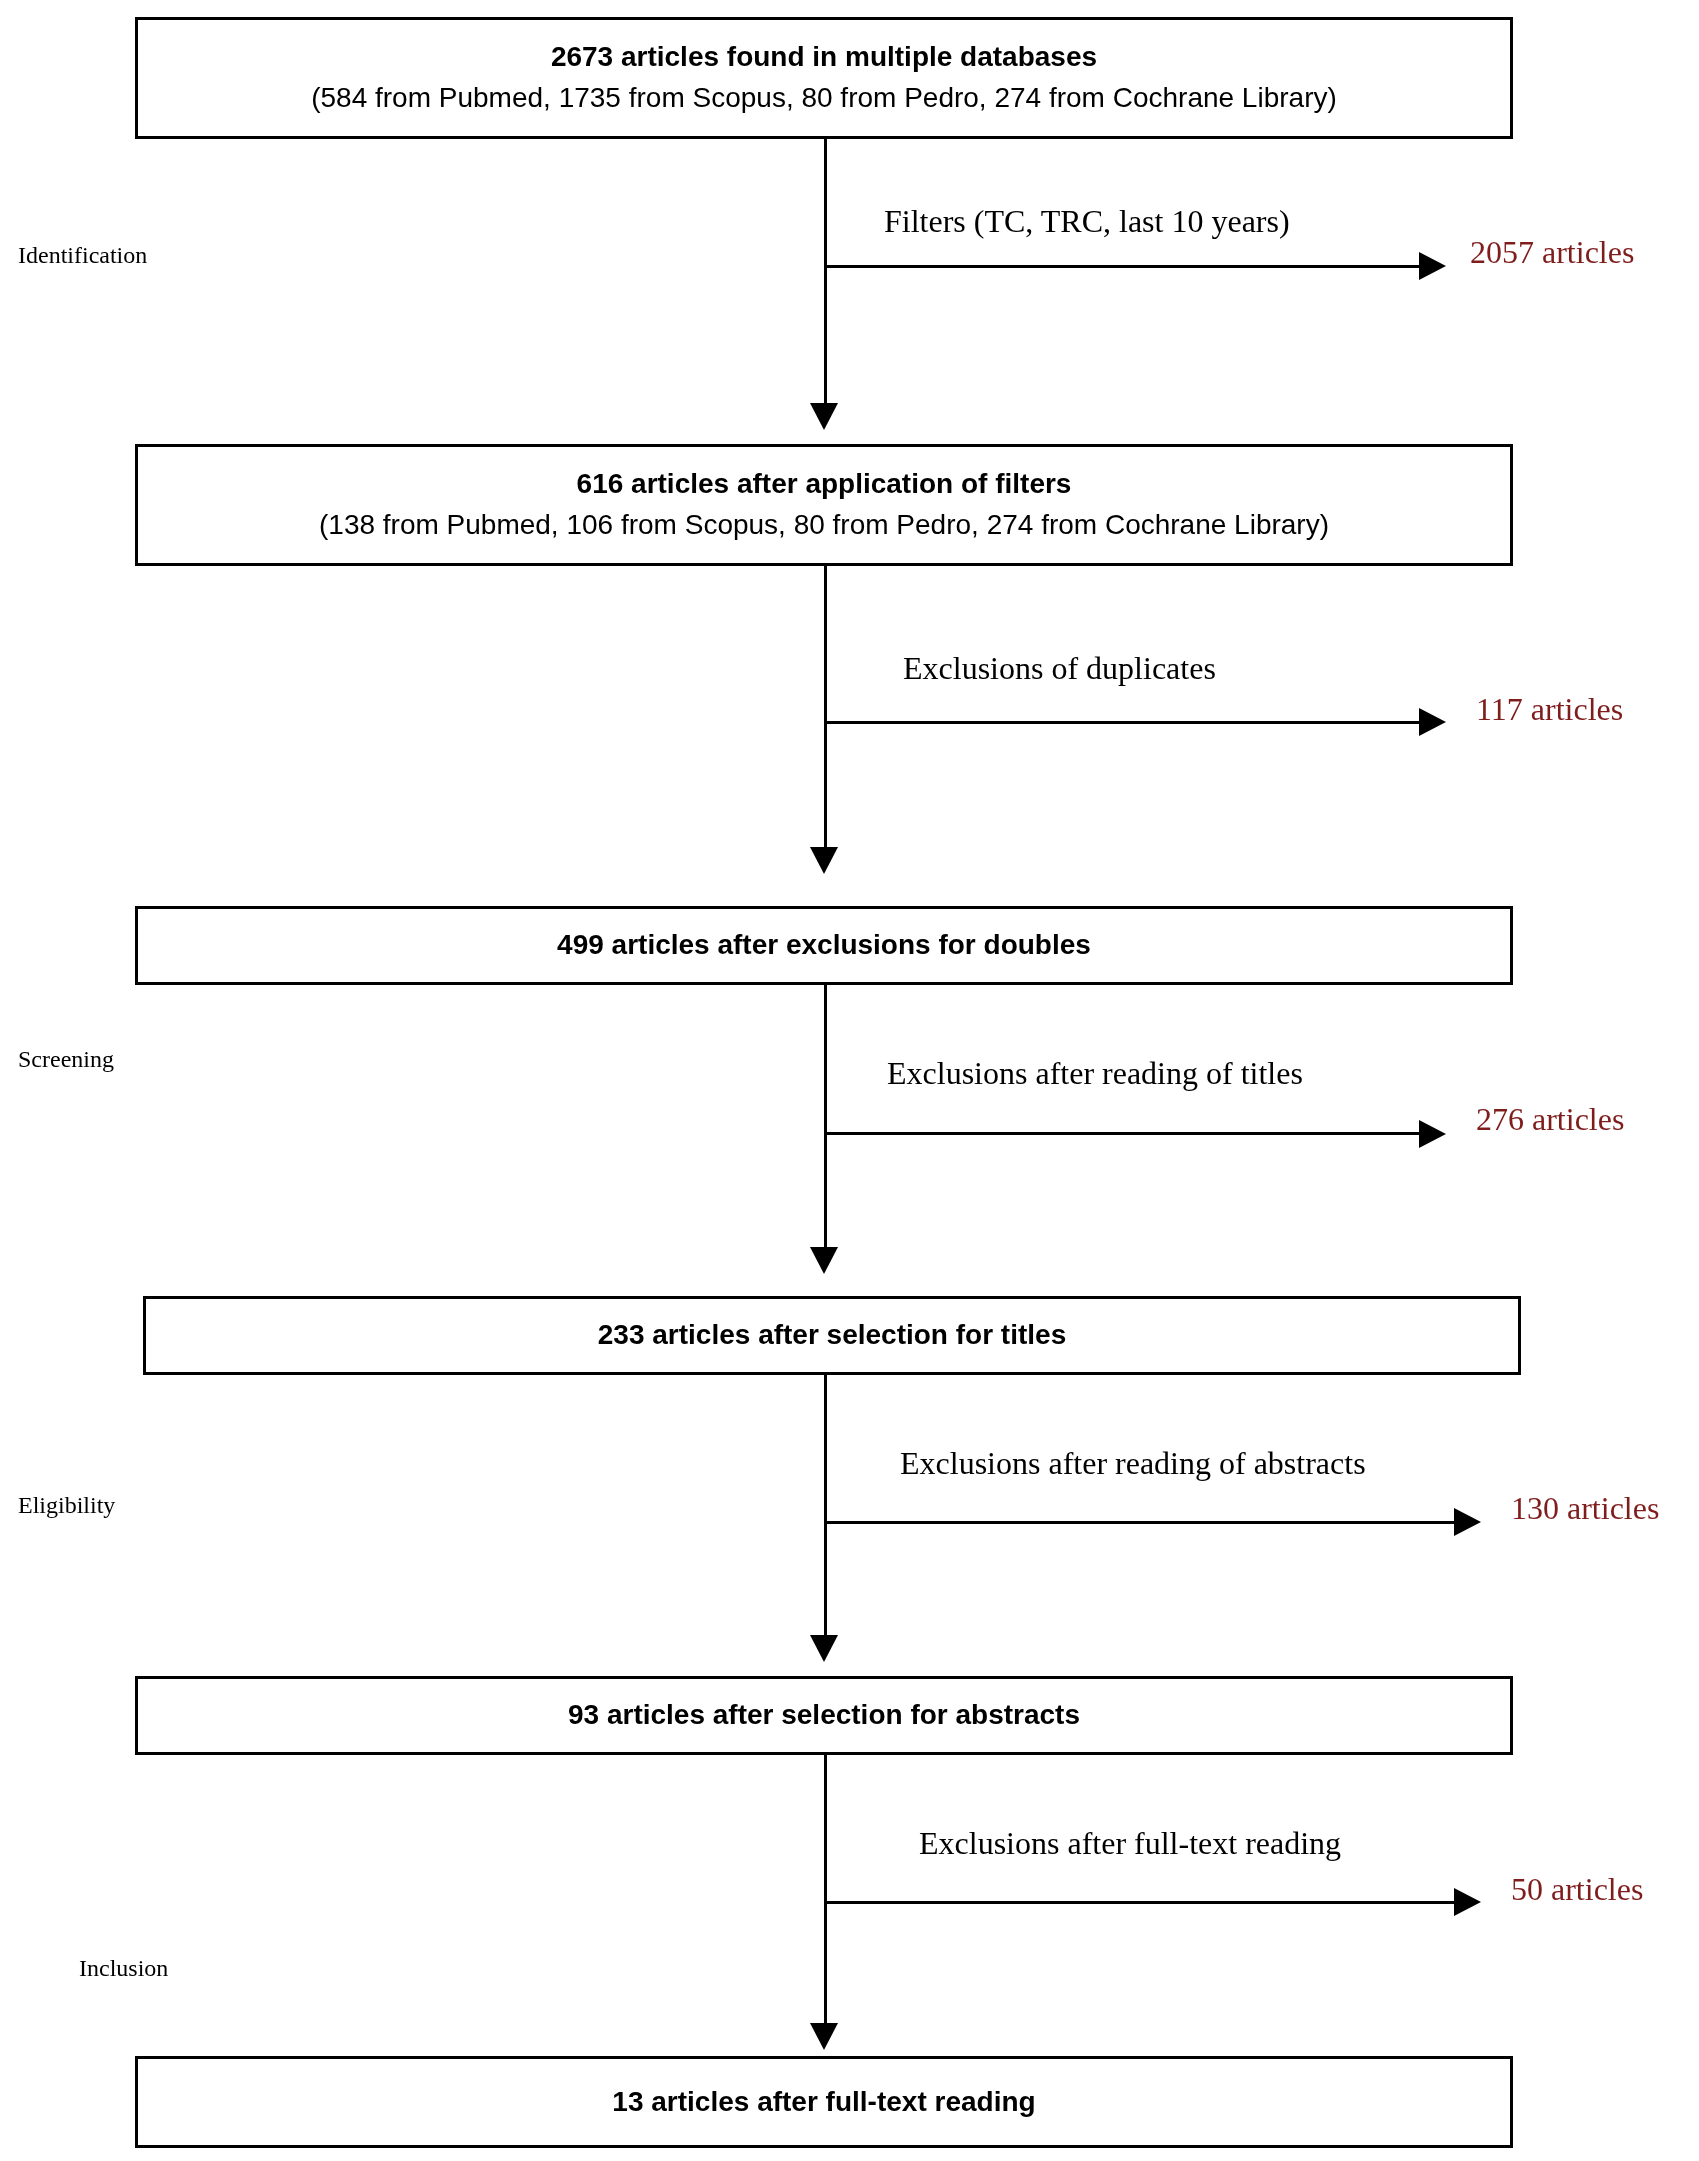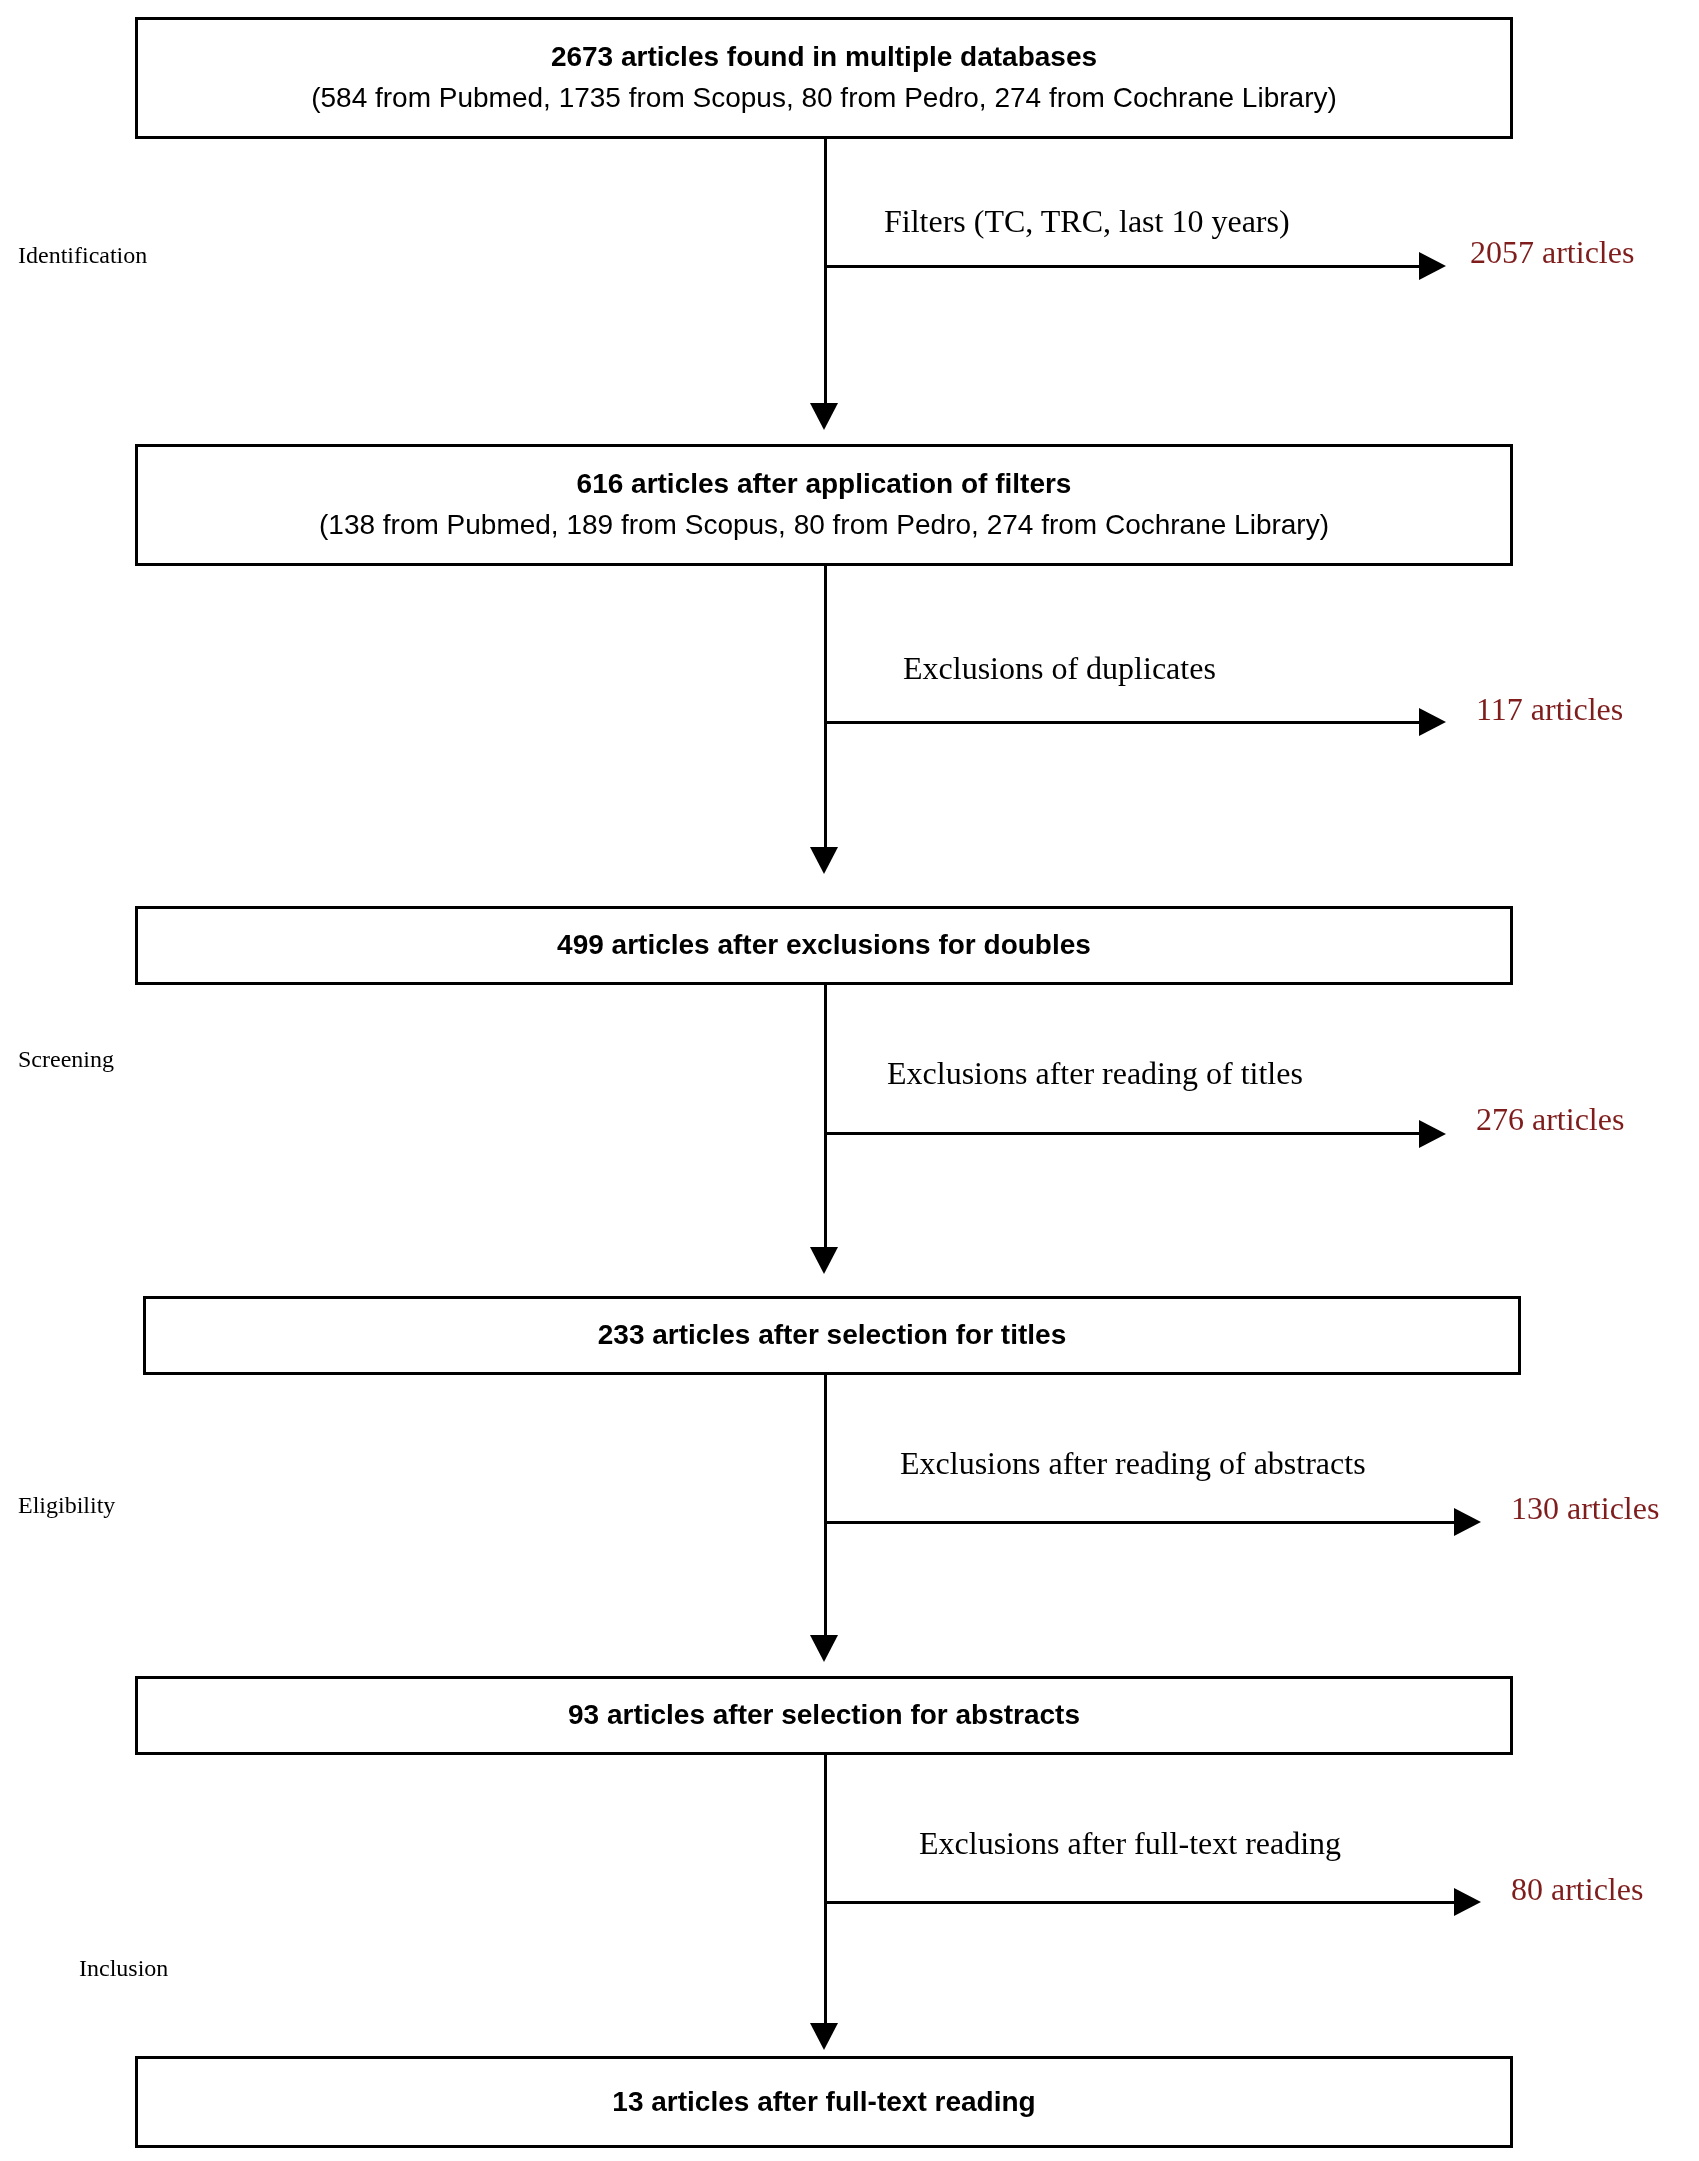--- a/index.html
+++ b/index.html
@@ -108,21 +108,21 @@
 
   <div class="branch-label" style="left:884px; top:203px;">Filters (TC, TRC, last 10 years)</div>
   <div class="h-line" style="left:824px; top:265px; width:599px;"></div>
   <div class="h-arrowhead" style="left:1419px; top:252px;"></div>
   <div class="branch-result" style="left:1470px; top:234px;">2057 articles</div>
 
   <div class="stage-label" style="left:18px; top:242px;">Identification</div>
 
   <div class="flow-box" style="left:135px; top:444px; width:1378px; height:122px;">
     <div class="box-line strong">616 articles after application of filters</div>
-    <div class="box-line">(138 from Pubmed, 189 from Scopus, 80 from Pedro, 274 from Cochrane Library)</div>
+    <div class="box-line">(138 from Pubmed, 106 from Scopus, 80 from Pedro, 274 from Cochrane Library)</div>
   </div>
 
   <div class="v-line" style="left:824px; top:566px; height:286px;"></div>
   <div class="v-arrowhead" style="left:810px; top:847px;"></div>
 
   <div class="branch-label" style="left:903px; top:650px;">Exclusions of duplicates</div>
   <div class="h-line" style="left:824px; top:721px; width:599px;"></div>
   <div class="h-arrowhead" style="left:1419px; top:708px;"></div>
   <div class="branch-result" style="left:1476px; top:691px;">117 articles</div>
 
@@ -157,21 +157,21 @@
   <div class="flow-box" style="left:135px; top:1676px; width:1378px; height:79px;">
     <div class="box-line strong">93 articles after selection for abstracts</div>
   </div>
 
   <div class="v-line" style="left:824px; top:1755px; height:272px;"></div>
   <div class="v-arrowhead" style="left:810px; top:2023px;"></div>
 
   <div class="branch-label" style="left:919px; top:1825px;">Exclusions after full-text reading</div>
   <div class="h-line" style="left:824px; top:1901px; width:634px;"></div>
   <div class="h-arrowhead" style="left:1454px; top:1888px;"></div>
-  <div class="branch-result" style="left:1511px; top:1871px;">80 articles</div>
+  <div class="branch-result" style="left:1511px; top:1871px;">50 articles</div>
 
   <div class="stage-label" style="left:79px; top:1955px;text-align:center;">Inclusion</div>
 
   <div class="flow-box" style="left:135px; top:2056px; width:1378px; height:92px;">
     <div class="box-line strong">13 articles after full-text reading</div>
   </div>
 
 </div>
 
 

